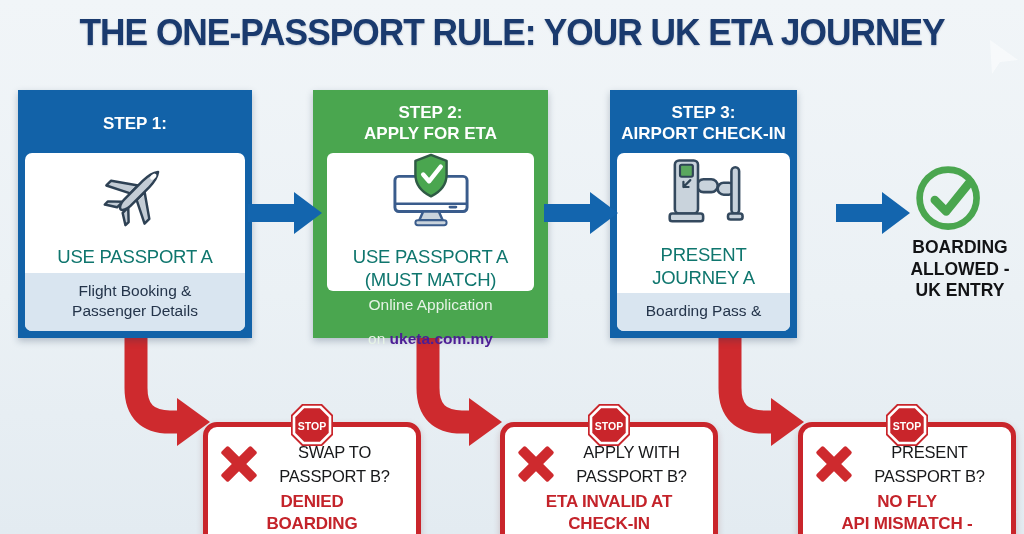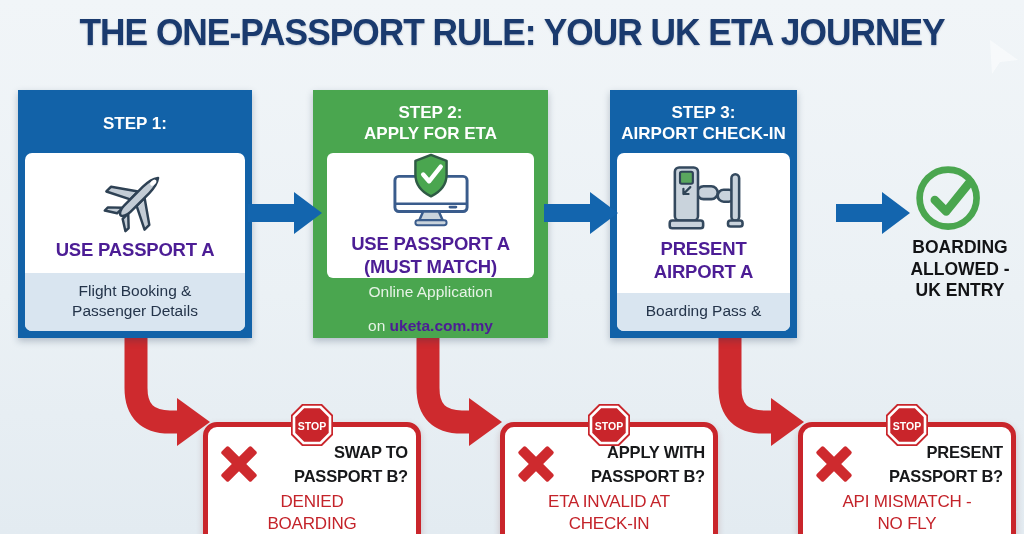--- a/index.html
+++ b/index.html
@@ -32,22 +32,22 @@
   }
   .panel{
     flex:1;margin:0 7px 7px;border-radius:7px;overflow:hidden;
     display:flex;flex-direction:column;background:#fff;
   }
   .panel-body{
     flex:1;display:flex;flex-direction:column;align-items:center;justify-content:center;
     padding:4px 2px;
   }
   .step-label{
-    text-align:center;font-weight:700;font-size:18.5px;line-height:23px;
-    color:#4c1d95;letter-spacing:-.2px;margin-top:1px;
+    text-align:center;font-weight:400;font-size:18.5px;line-height:23px;
+    color:#0f766e;letter-spacing:-.2px;margin-top:14px;
   }
   .panel-footer{
     background:#d9e5f0;text-align:center;padding:8px 4px 10px;
     font-size:15.5px;line-height:20px;color:#24344a;font-weight:500;
   }
   .panel-green-body{
     margin:0 14px;border-radius:6px;background:#fff;flex:1;
     display:flex;flex-direction:column;align-items:center;justify-content:center;
   }
   .footer-green{
@@ -68,25 +68,25 @@
   
   .warn{
     position:absolute;top:390px;width:218px;height:128px;z-index:1;
     background:#fff;border:5px solid #c9252b;border-radius:14px;
     box-shadow:0 3px 7px rgba(120,30,30,.22);box-sizing:border-box;margin-top:32px;
   }
   .stop-sign{position:absolute;top:-24px;left:50%;transform:translateX(-50%);z-index:6;}
   .warn-row{display:flex;align-items:center;padding:13px 8px 0 9px;}
   .warn-x{flex-shrink:0;}
   .warn-q{
-    flex:1;text-align:right;font-weight:700;font-size:16.5px;line-height:24px;
+    flex:1;text-align:center;font-weight:400;font-size:16.5px;line-height:24px;
     color:#17181a;letter-spacing:-.2px;
   }
   .warn-c{
-    text-align:center;font-weight:400;font-size:17px;line-height:22px;
+    text-align:center;font-weight:700;font-size:17px;line-height:22px;
     color:#c4232a;margin-top:3px;letter-spacing:-.2px;
   }
   .watermark{position:absolute;opacity:.5;z-index:0;}
 </style>
 </head>
 <body>
 
 <div class="canvas">
 
   <h1 class="title">THE ONE-PASSPORT RULE: YOUR UK ETA JOURNEY</h1>
@@ -176,21 +176,21 @@
             <rect x="82" y="12" width="9" height="54" rx="4.5"></rect>
             <rect x="78" y="66" width="17" height="7" rx="3"></rect>
             <rect x="16" y="4" width="27" height="62" rx="5"></rect>
             <rect x="10" y="66" width="39" height="9" rx="3"></rect>
           </g>
           <rect x="22" y="9" width="15" height="14" rx="2" fill="#5aa75e" stroke="#2f4456" stroke-width="2.5"></rect>
           <path d="M34 27 L26 35 M26 35 L26 29 M26 35 L32 35" fill="none" stroke="#2f4456" stroke-width="2.6" stroke-linecap="round" stroke-linejoin="round"></path>
         </svg>
         <div class="step-label" style="line-height:23px;">
           <div>PRESENT</div>
-          <div>AIRPORT A</div>
+          <div>JOURNEY A</div>
         </div>
       </div>
       <div class="panel-footer">
         <div>Boarding Pass &amp;</div>
       </div>
     </div>
   </div>
 
   <svg class="flow-arrow" style="left:248px;top:189px;" width="76" height="48" viewBox="0 0 76 48">
     <polygon points="0,15 46,15 46,3 74,24 46,45 46,33 0,33" fill="#1365ae"></polygon>
@@ -272,18 +272,18 @@
             <rect x="18.5" y="1" width="11" height="46" rx="2" transform="rotate(45 24 24)"></rect>
             <rect x="18.5" y="1" width="11" height="46" rx="2" transform="rotate(-45 24 24)"></rect>
           </g>
       </svg>
       <div class="warn-q">
         <div>PRESENT</div>
         <div>PASSPORT B?</div>
       </div>
     </div>
     <div class="warn-c">
+      <div>NO FLY</div>
       <div>API MISMATCH -</div>
-      <div>NO FLY</div>
     </div>
   </div>
 
 </div>
 
 </body></html>

